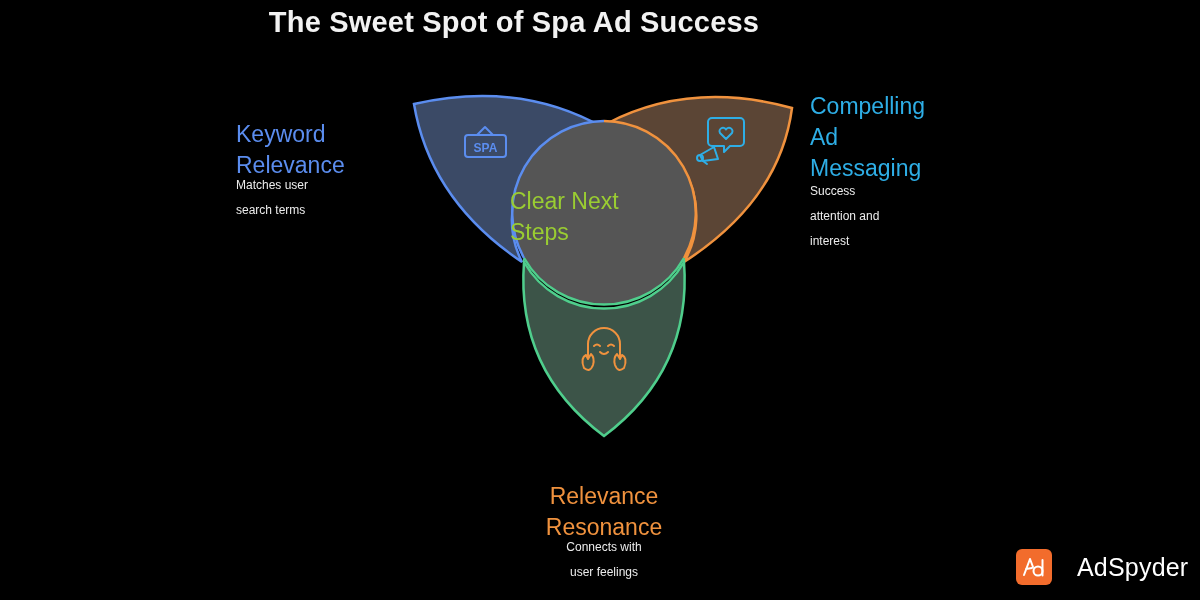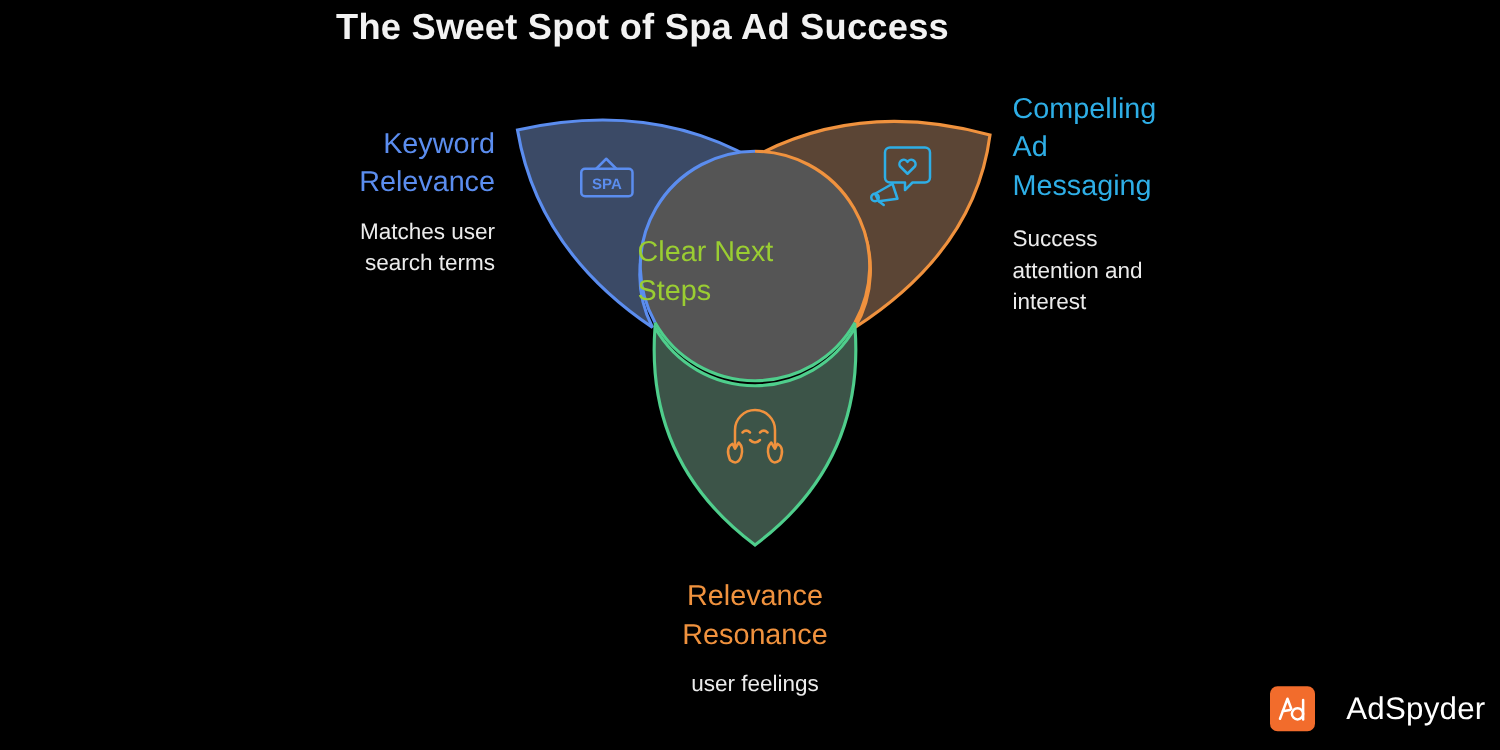--- a/index.html
+++ b/index.html
@@ -30,28 +30,29 @@
     }
     svg.diagram {
       position: absolute;
       left: 0;
       top: 0;
     }
     .label {
       position: absolute;
       font-size: 23px;
       line-height: 31px;
+      margin-top: 20px;
     }
     .desc {
       position: absolute;
-      font-size: 18px;
+      font-size: 12px;
       line-height: 25px;
       color: #ececec;
     }
-    .right { text-align: right; }
+    .right { }
     .left { text-align: left; }
     .center { text-align: center; }
     .center-label {
       position: absolute;
       left: 510px;
       top: 186px;
       width: 190px;
       text-align: left;
       font-size: 23px;
       line-height: 31px;
@@ -148,20 +149,21 @@
     <div>Success</div>
     <div>attention and</div>
     <div>interest</div>
   </div>
 
   <div class="label center" style="left:504px; top:461px; width:200px; color:#f0923e;">
     <div>Relevance</div>
     <div>Resonance</div>
   </div>
   <div class="desc center" style="left:504px; top:535px; width:200px;">
+    <div>Connects with</div>
     <div>user feelings</div>
   </div>
 
   <div class="logo">
     <div class="logo-badge">
       <svg width="26" height="24" viewBox="0 0 26 24">
         <path d="M 3 20 L 9 4 L 12 12 M 5 14 L 11 13" fill="none" stroke="#ffffff" stroke-width="2" stroke-linecap="round" stroke-linejoin="round"></path>
         <circle cx="17" cy="16" r="4.5" fill="none" stroke="#ffffff" stroke-width="2"></circle>
         <path d="M 21.5 5 L 21.5 20.5" fill="none" stroke="#ffffff" stroke-width="2" stroke-linecap="round"></path>
       </svg>

